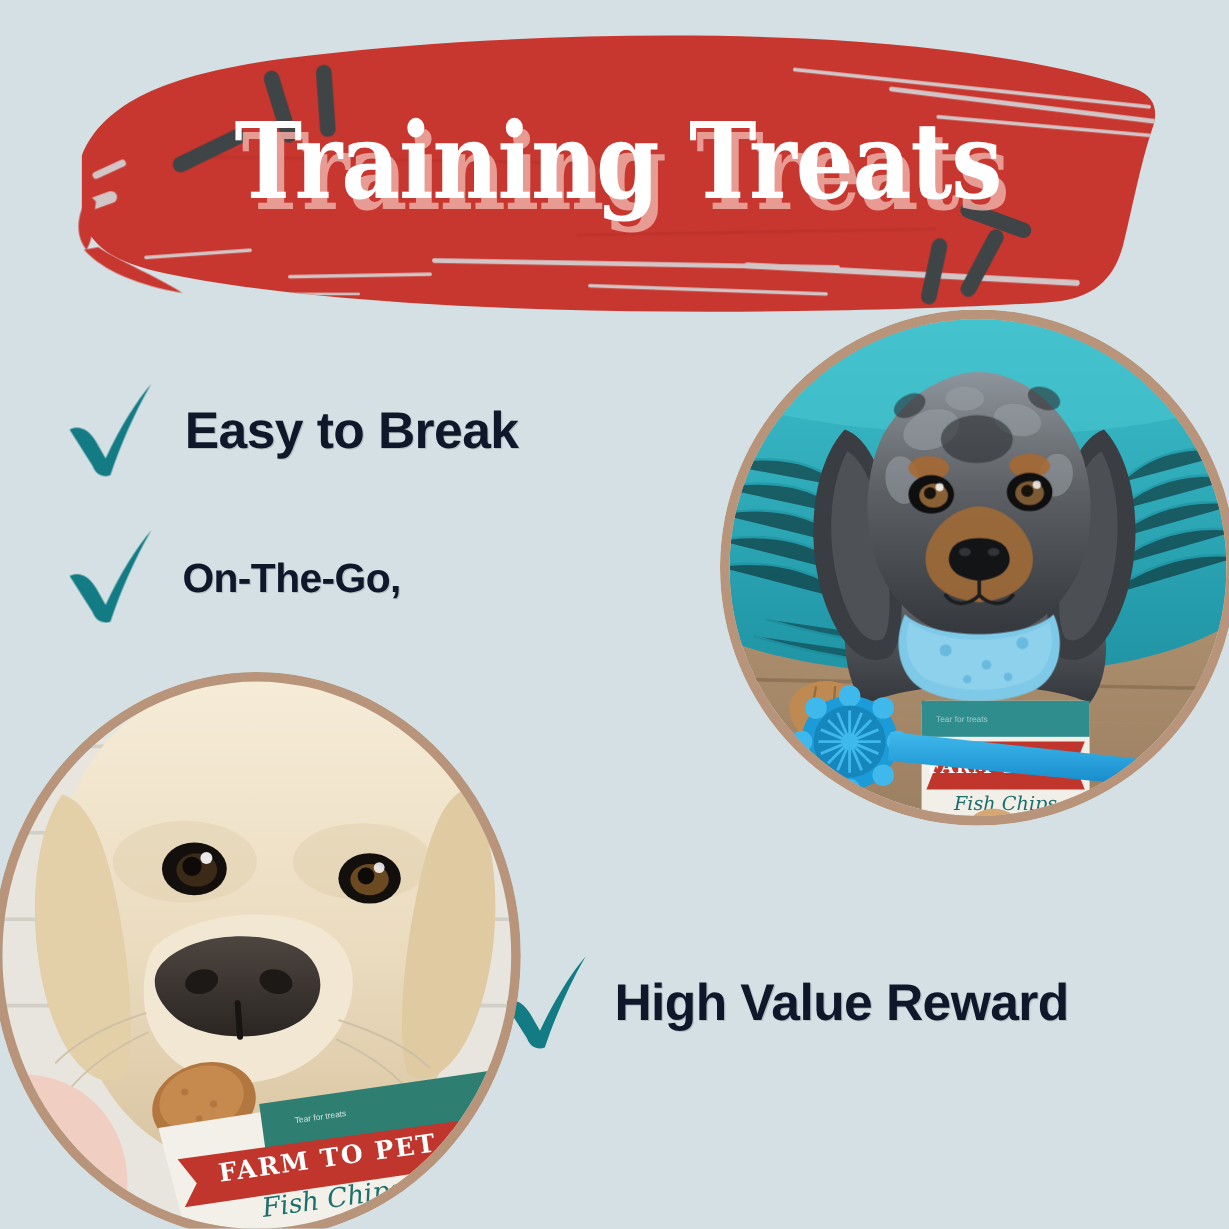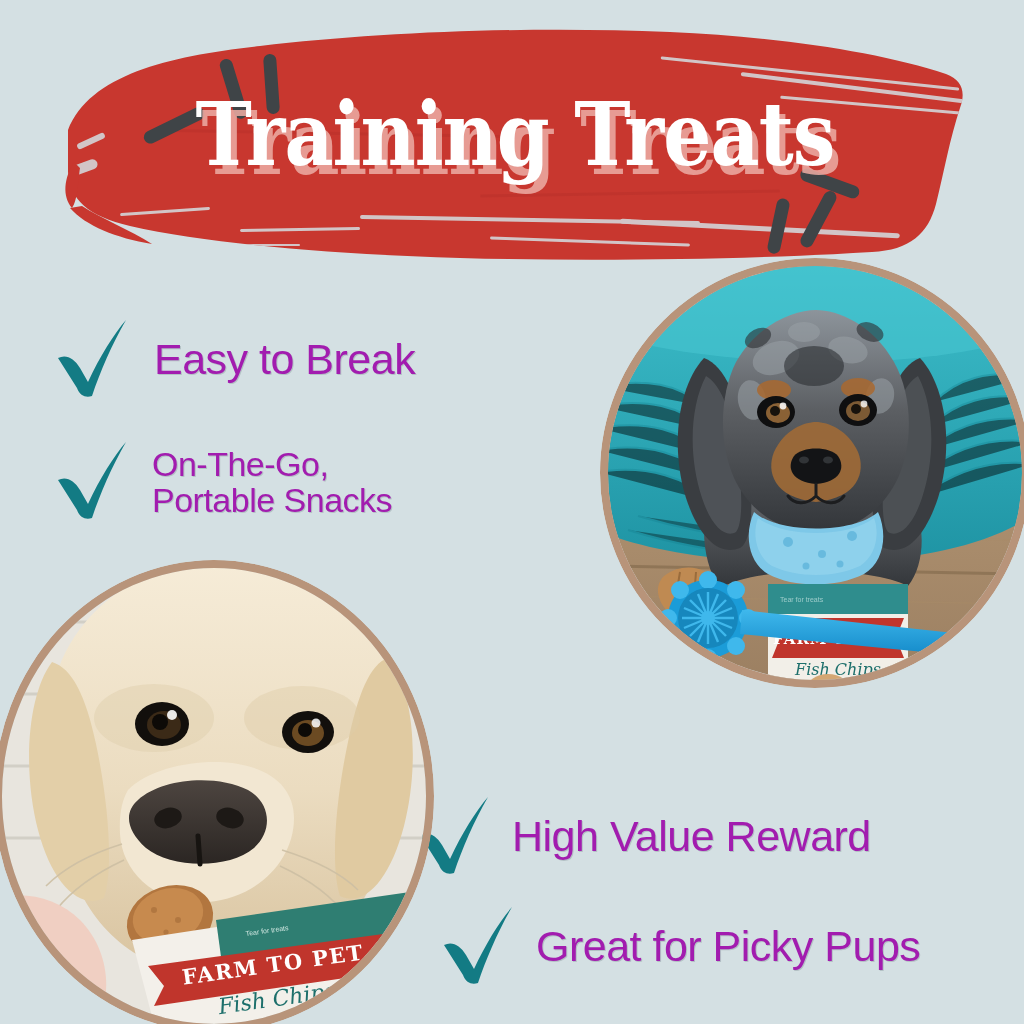--- a/index.html
+++ b/index.html
@@ -25,22 +25,22 @@
     text-shadow:7px 9px 0 rgba(235,170,162,.88);
     white-space:nowrap;
     line-height:1;
   }
 
   
   .bullet{position:absolute;display:flex;align-items:center;}
   .check{flex:0 0 auto;}
   .btext{
     font-family:"Liberation Sans",sans-serif;
-    font-weight:400;
-    color:#a21caf;
+    font-weight:700;
+    color:#0f172a;
     line-height:1.06;
     letter-spacing:-.5px;
     text-shadow:1px 1px 0 rgba(140,155,160,.45);
   }
 
   #b1{left:52px;top:318px;}
   #b1 .btext{font-size:43px;margin-left:24px;}
   #b2{left:52px;top:440px;}
   #b2 .btext{font-size:34px;margin-left:22px;}
   #b3{left:414px;top:795px;}
@@ -125,37 +125,30 @@
     </svg>
     <div class="btext">Easy to Break</div>
   </div>
 
   <div class="bullet" id="b2">
     <svg class="check" width="78" height="84" viewBox="0 0 78 84">
       <path d="M6,40 C14,36 22,40 28,50 L36,64 C48,38 62,16 74,2 C60,26 48,54 40,78 C34,80 28,78 25,70 L6,40 Z" fill="#137b84"></path>
     </svg>
     <div class="btext">
       <div>On-The-Go,</div>
-      <div>Portable Snacks</div>
     </div>
   </div>
 
   <div class="bullet" id="b3">
     <svg class="check" width="78" height="84" viewBox="0 0 78 84">
       <path d="M6,40 C14,36 22,40 28,50 L36,64 C48,38 62,16 74,2 C60,26 48,54 40,78 C34,80 28,78 25,70 L6,40 Z" fill="#137b84"></path>
     </svg>
     <div class="btext">High Value Reward</div>
   </div>
 
-  <div class="bullet" id="b4">
-    <svg class="check" width="78" height="84" viewBox="0 0 78 84">
-      <path d="M6,40 C14,36 22,40 28,50 L36,64 C48,38 62,16 74,2 C60,26 48,54 40,78 C34,80 28,78 25,70 L6,40 Z" fill="#137b84"></path>
-    </svg>
-    <div class="btext">Great for Picky Pups</div>
-  </div>
 
   <div class="photo" id="photo-top">
     <div class="inner">
       <div class="scene">
         <svg viewBox="0 0 414 414" preserveAspectRatio="xMidYMid slice">
           <defs>
             <linearGradient id="bedg" x1="0" y1="0" x2="0" y2="1">
               <stop offset="0" stop-color="#3fc0cc"></stop>
                 <stop offset="1" stop-color="#1f94a4"></stop>
             </linearGradient>

